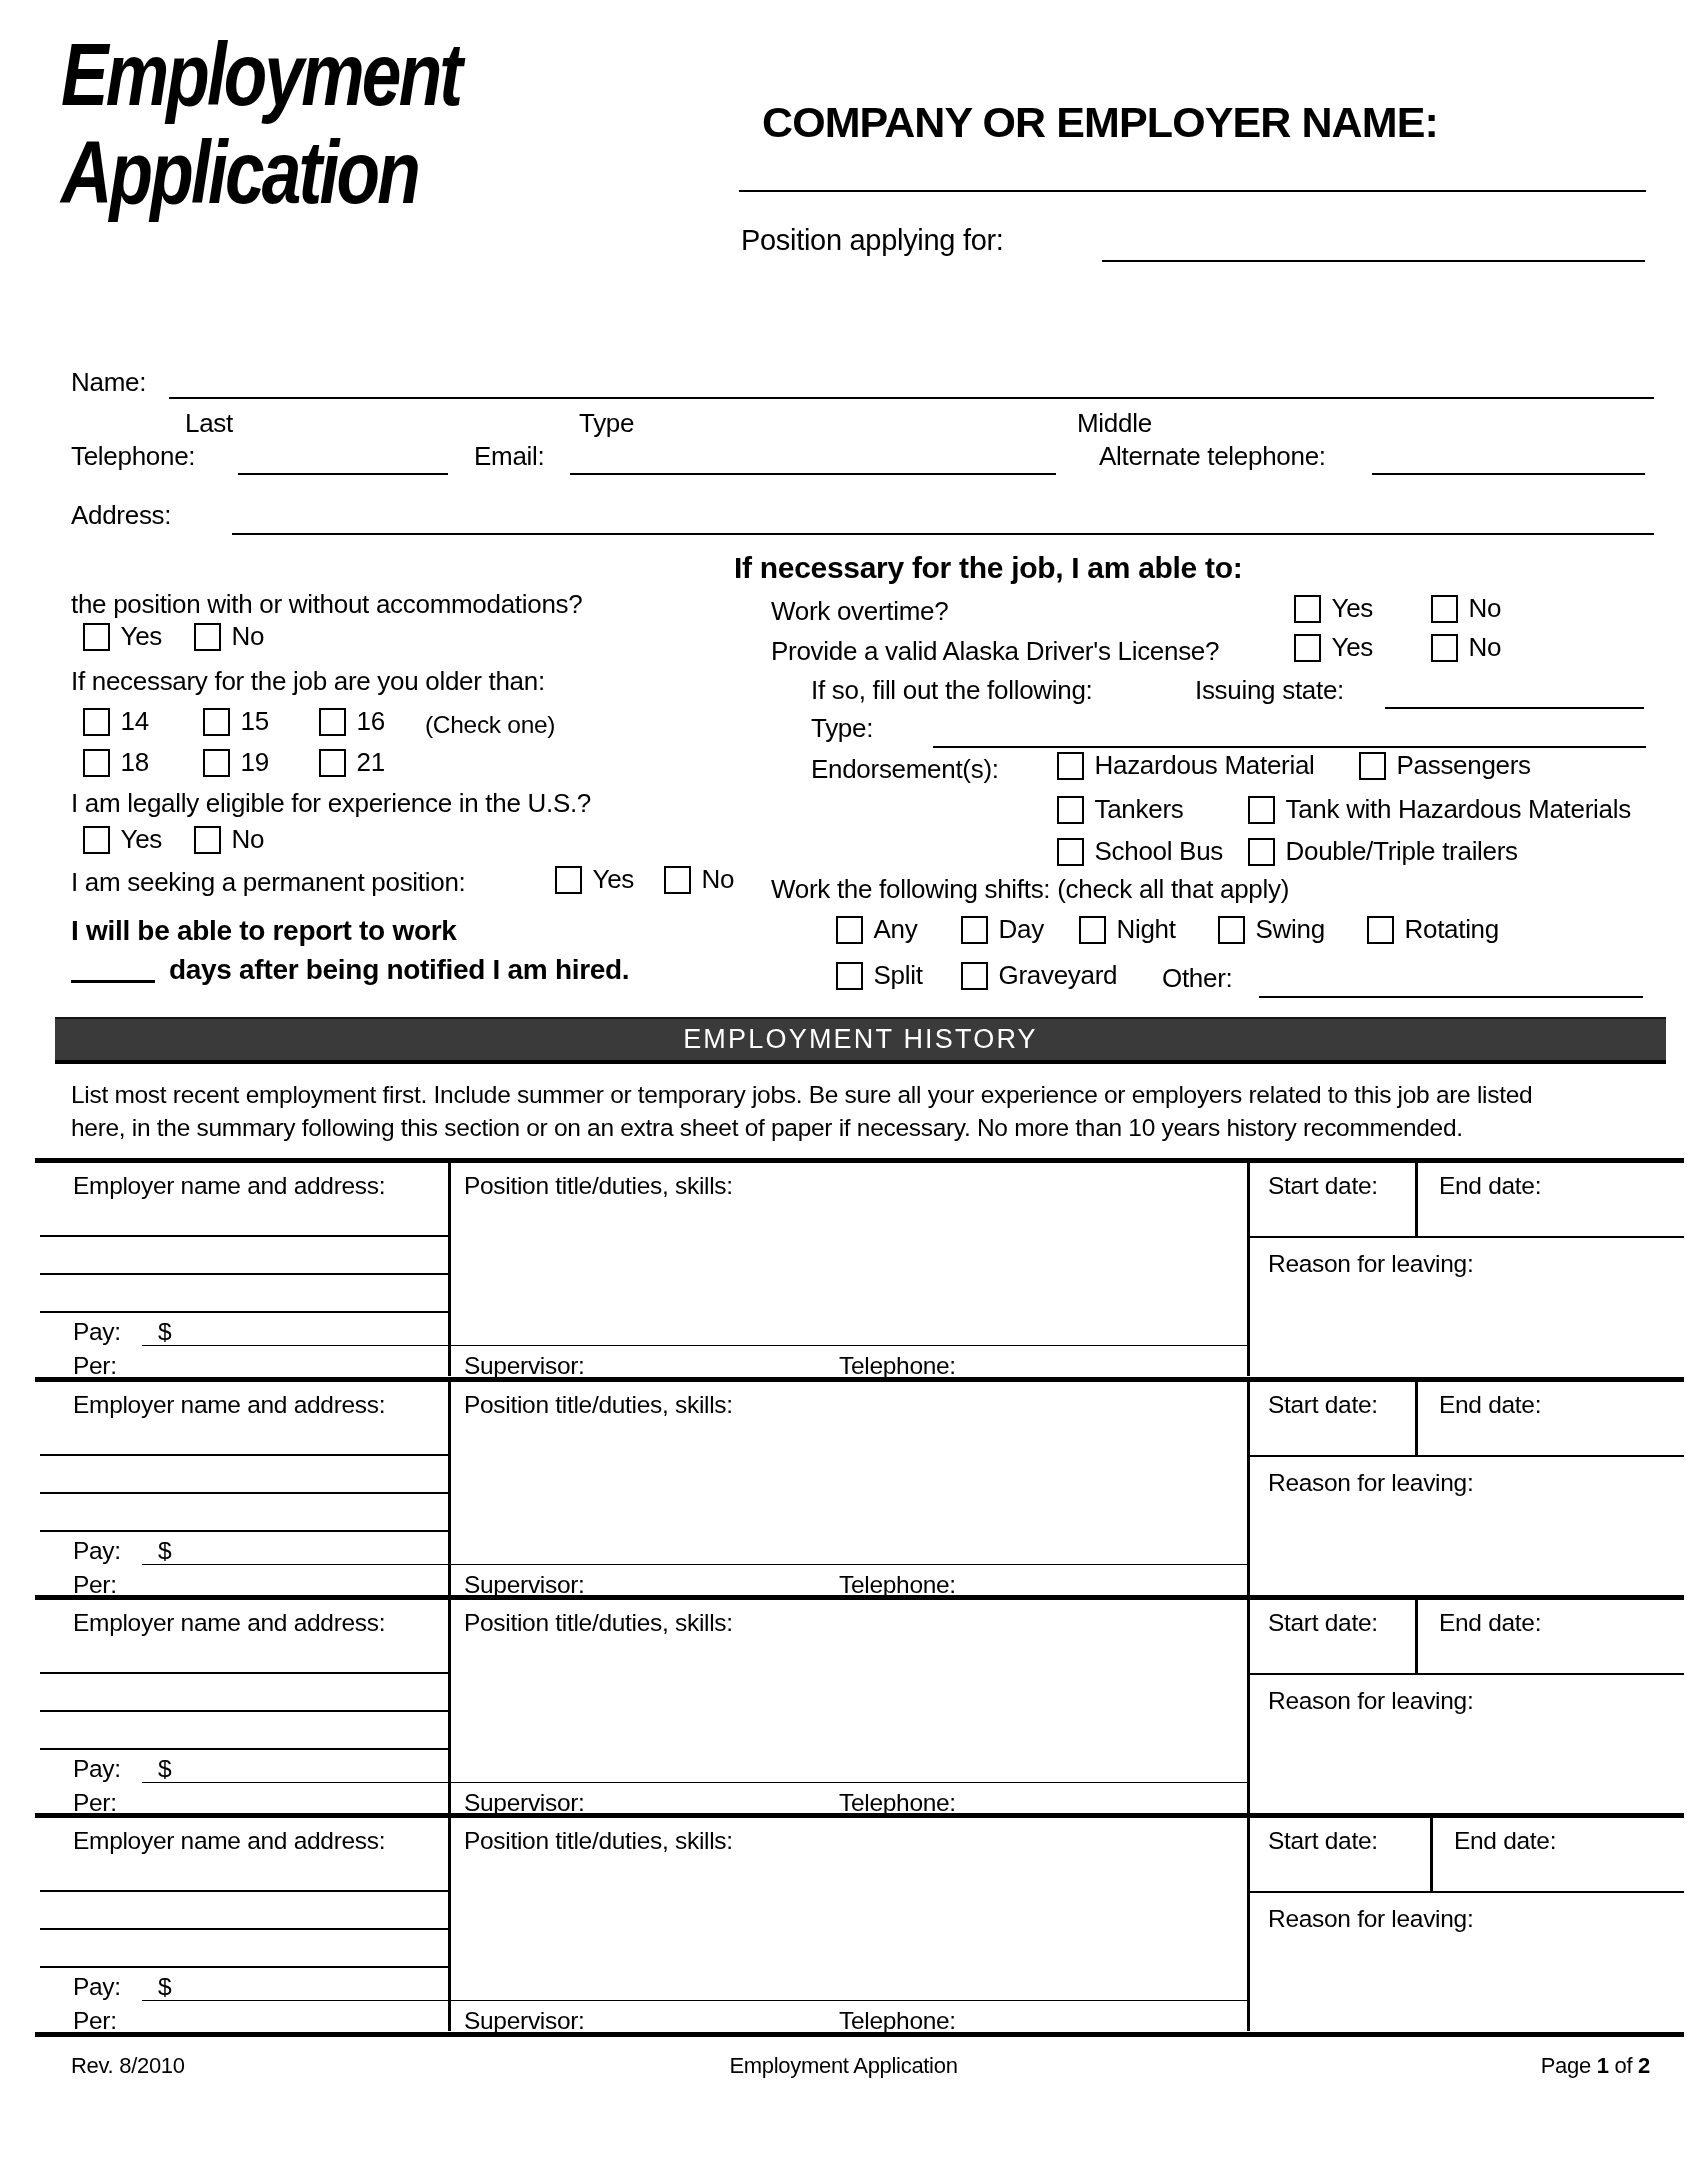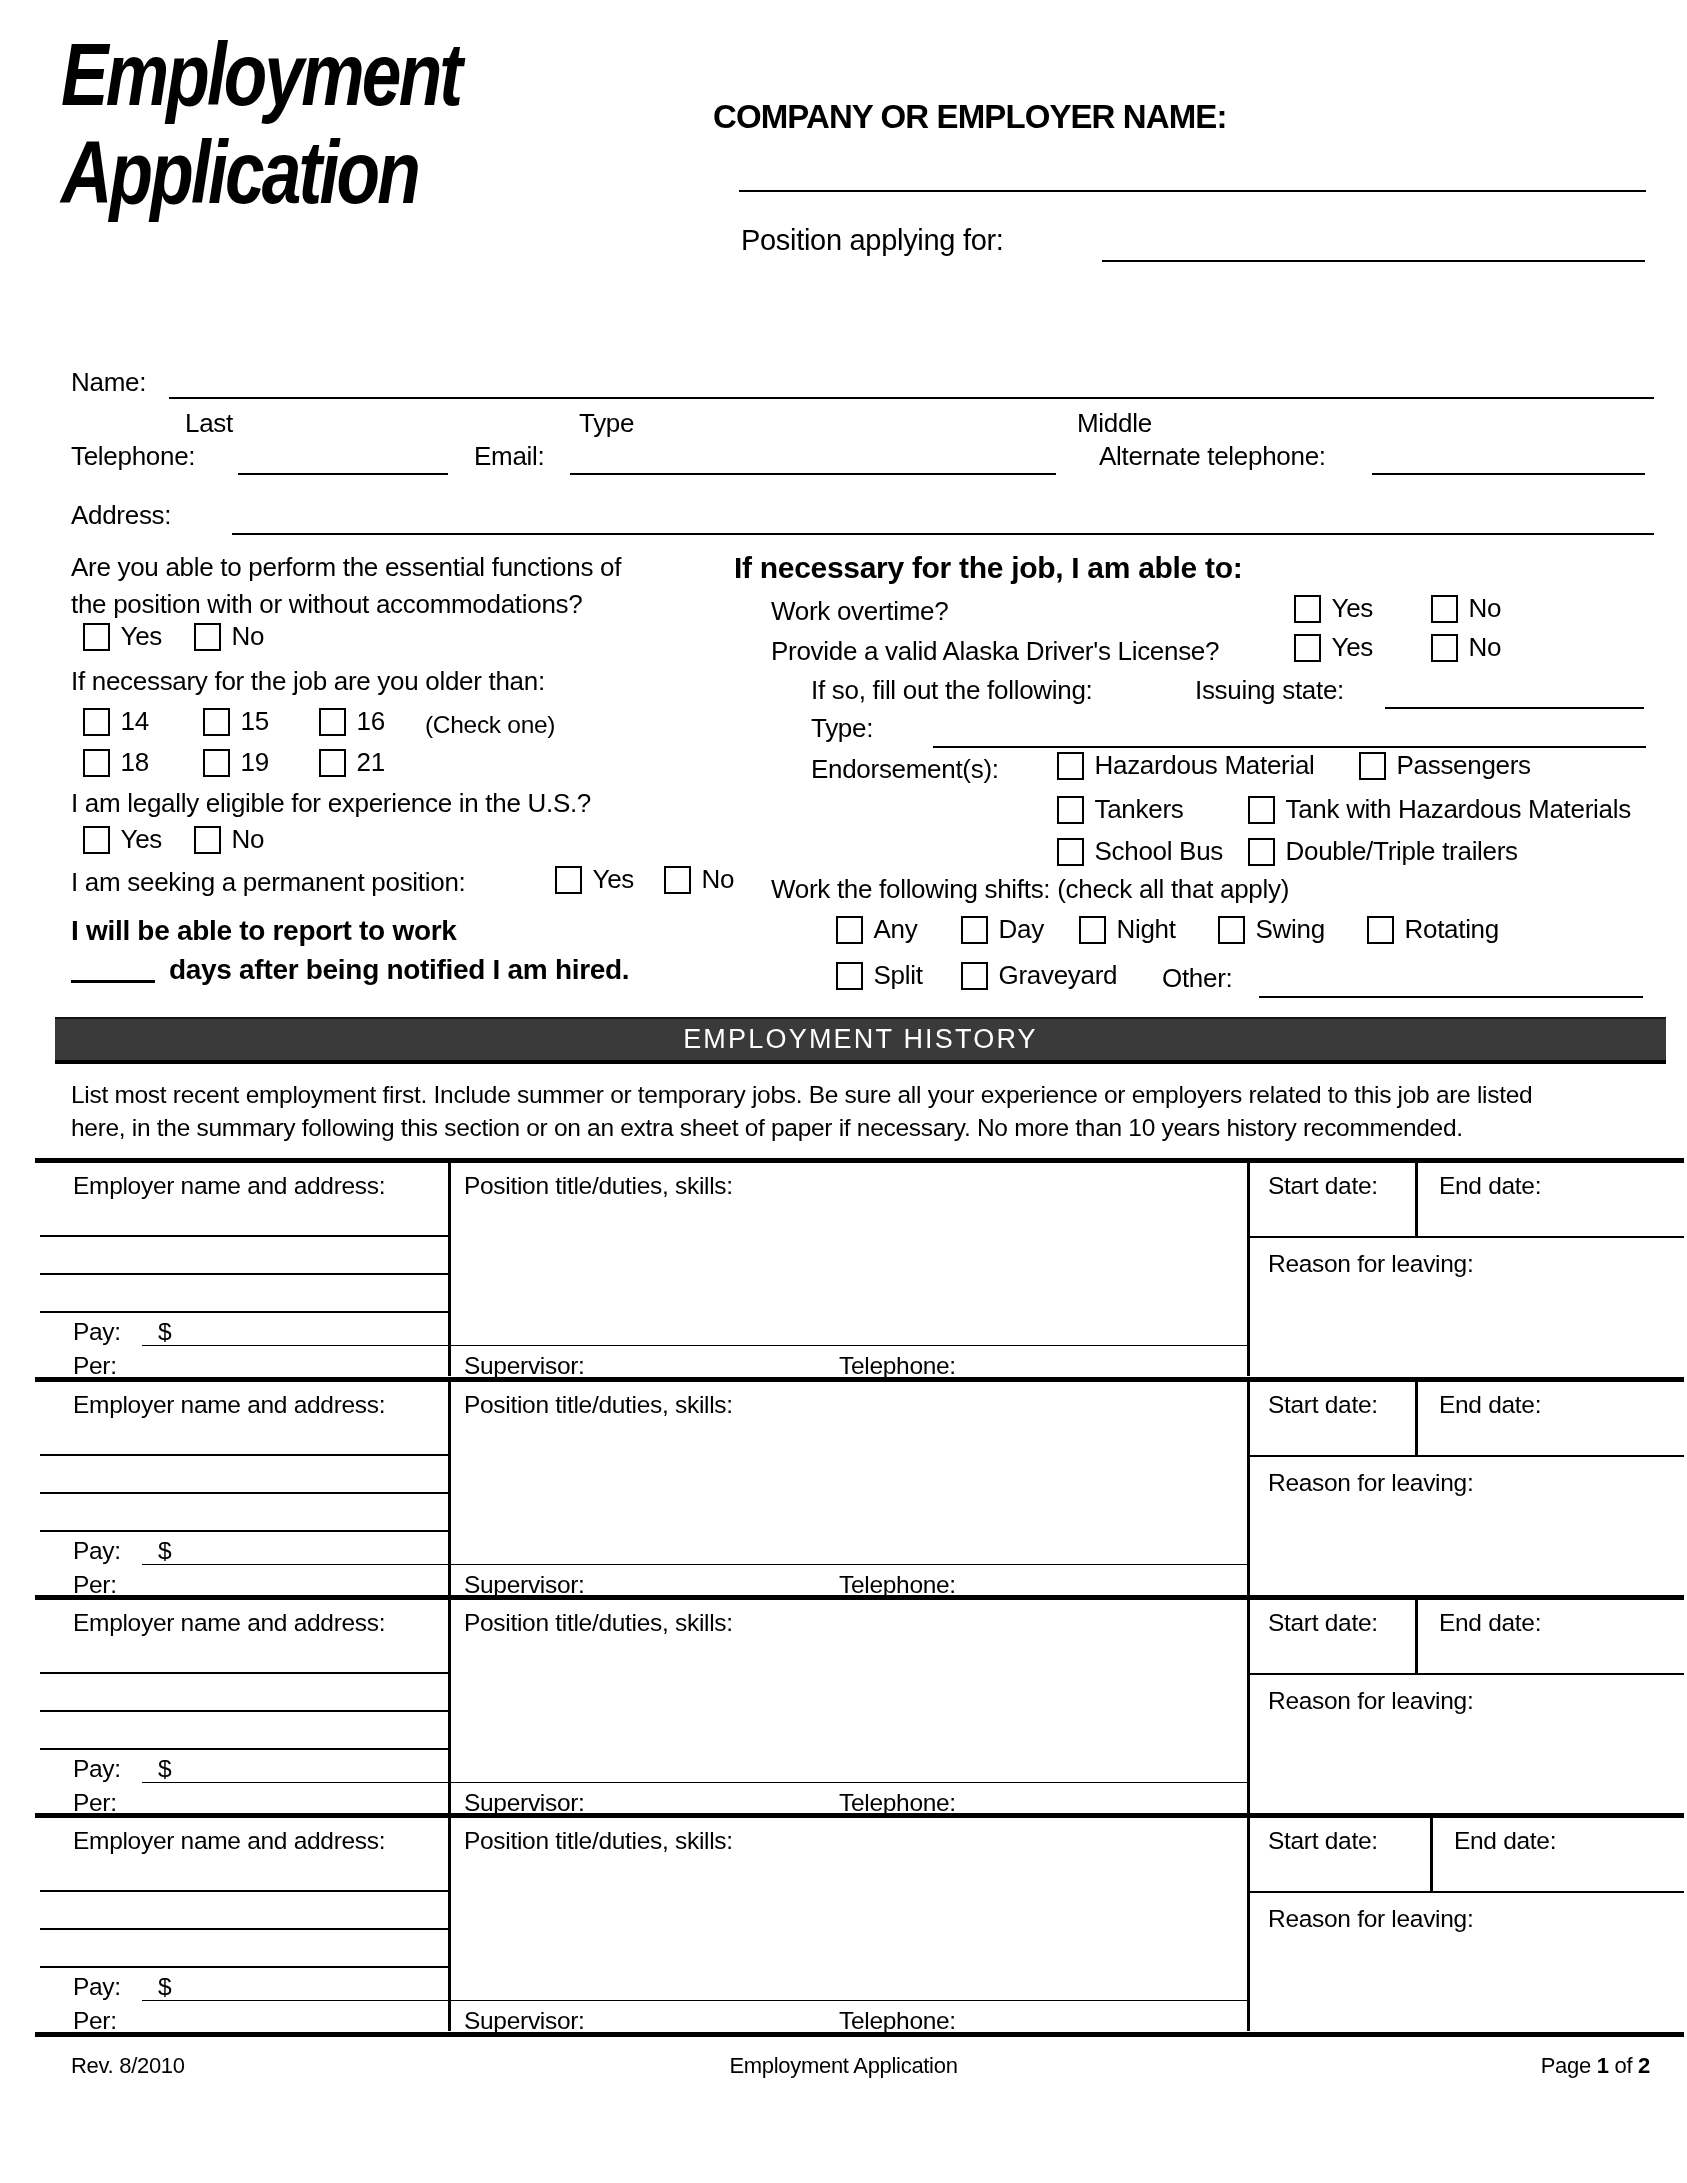--- a/index.html
+++ b/index.html
@@ -30,21 +30,21 @@
   .foot{font-size:22px;letter-spacing:-0.3px;white-space:nowrap;}
 </style>
 </head>
 <body>
 
 <div class="page">
 
   <div class="title" style="top:30px">Employment</div>
   <div class="title" style="top:128px">Application</div>
 
-  <div class="abs lbl bold" style="left:713px;top:98px;font-size:33px;letter-spacing:-0.9px">COMPANY OR EMPLOYER NAME:</div>
+  <div class="abs lbl bold" style="left:762px;top:98px;font-size:43px;letter-spacing:-0.9px">COMPANY OR EMPLOYER NAME:</div>
   <div class="hline" style="left:739px;top:190px;width:907px"></div>
   <div class="abs lbl" style="left:741px;top:224px;font-size:29px">Position applying for:</div>
   <div class="hline" style="left:1102px;top:260px;width:543px"></div>
 
 
   <div class="abs lbl" style="left:71px;top:368px">Name:</div>
   <div class="hline" style="left:169px;top:397px;width:1485px"></div>
   <div class="abs lbl" style="left:185px;top:409px">Last</div>
   <div class="abs lbl" style="left:579px;top:409px">Type</div>
   <div class="abs lbl" style="left:1077px;top:409px">Middle</div>
@@ -52,21 +52,20 @@
   <div class="abs lbl" style="left:71px;top:442px">Telephone:</div>
   <div class="hline" style="left:238px;top:473px;width:210px"></div>
   <div class="abs lbl" style="left:474px;top:442px">Email:</div>
   <div class="hline" style="left:570px;top:473px;width:486px"></div>
   <div class="abs lbl" style="left:1099px;top:442px">Alternate telephone:</div>
   <div class="hline" style="left:1372px;top:473px;width:273px"></div>
 
   <div class="abs lbl" style="left:71px;top:501px">Address:</div>
   <div class="hline" style="left:232px;top:533px;width:1422px"></div>
 
-  <div class="abs lbl" style="left:71px;top:553px">Are you able to perform the essential functions of</div>
   <div class="abs lbl" style="left:71px;top:590px">the position with or without accommodations?</div>
   <div class="cbp" style="left:83px;top:622px">
     <span class="cb"></span>
     <span class="lbl">Yes</span>
   </div>
   <div class="cbp" style="left:194px;top:622px">
     <span class="cb"></span>
     <span class="lbl">No</span>
   </div>
 

